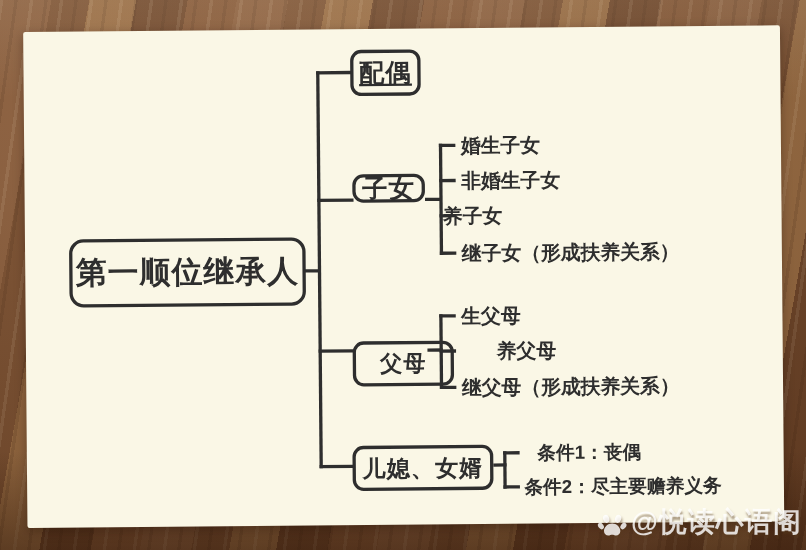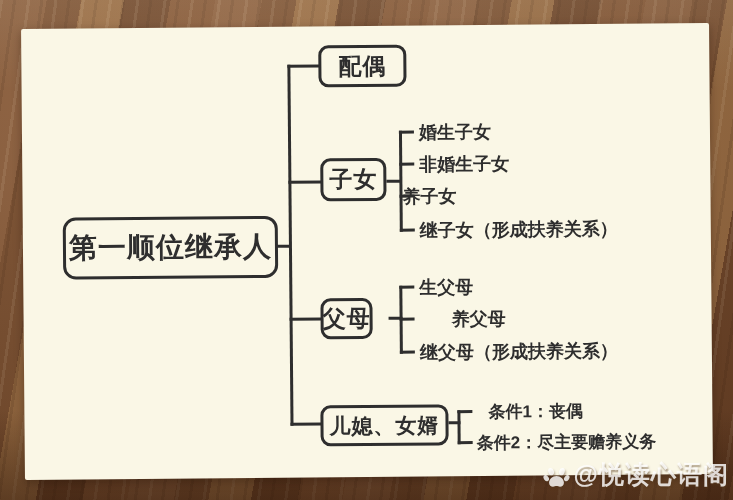--- a/index.html
+++ b/index.html
@@ -55,23 +55,23 @@
     border-radius: 10px;
     color: #2e2e2e;
     font-weight: 700;
     display: flex;
     align-items: center;
     justify-content: center;
     white-space: nowrap;
     letter-spacing: 1px;
   }
   .node.root { left: 40px; top: 189px; width: 215px; height: 62px; font-size: 28px; border-radius: 13px; }
-  .node.b-spouse  { left: 297px; top: 19px;  width: 88px;  height: 42px; font-size: 23px; }
-  .node.b-child   { left: 298px; top: 132px; width: 66px;  height: 43px; font-size: 23px; text-align: right; }
-  .node.b-parent  { left: 297px; top: 272px; width: 52px;  height: 41px; font-size: 23px; }
+  .node.b-spouse  { left: 297px; top: 19px;  width: 64px;  height: 42px; font-size: 23px; text-decoration: underline; }
+  .node.b-child   { left: 298px; top: 132px; width: 66px;  height: 26px; font-size: 23px; text-align: right; }
+  .node.b-parent  { left: 297px; top: 284px; width: 92px;  height: 41px; font-size: 20px; }
   .node.b-inlaw   { left: 296px; top: 379px; width: 128px; height: 41px; font-size: 21px; }
 
   .hline, .vline { position: absolute; background: #2e2e2e; }
   .hline { height: 3px; }
   .vline { width: 3px; }
 
   .leaf {
     position: absolute;
     transform: translateY(-50%);
     color: #2e2e2e;

